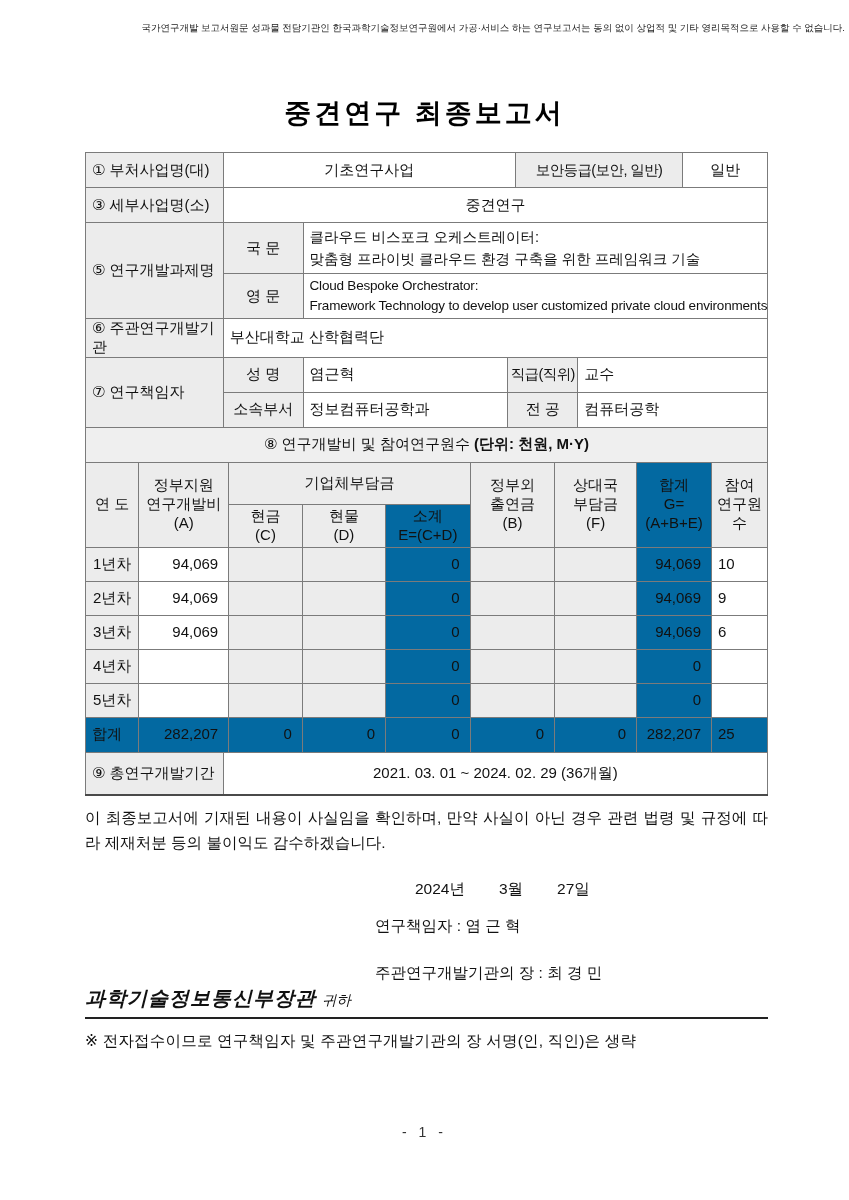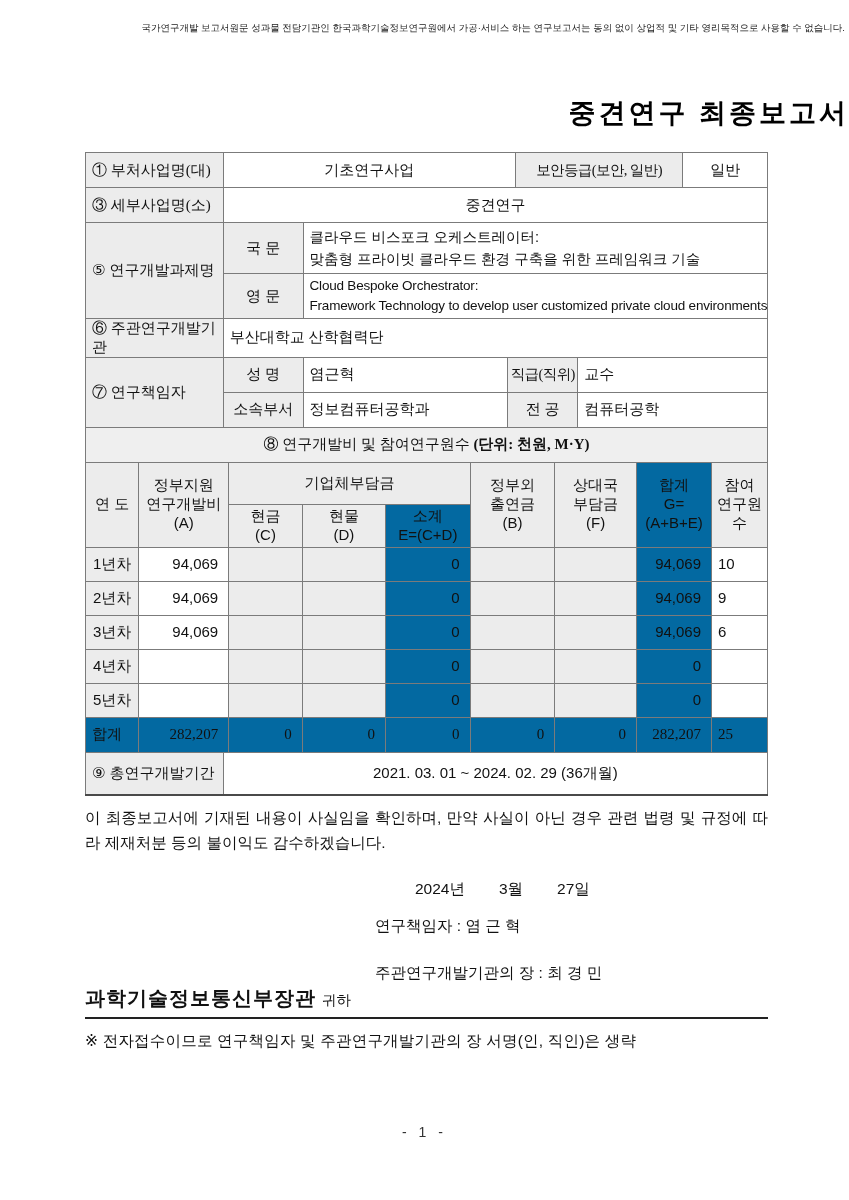--- a/index.html
+++ b/index.html
@@ -5,21 +5,21 @@
   html,body { margin:0; padding:0; }
   body {
     width:849px; height:1200px; background:#ffffff; position:relative;
     font-family:"Liberation Sans","DejaVu Sans",sans-serif; color:#111;
     -webkit-font-smoothing:antialiased;
   }
   .disclaimer {
     padding:22px 4px 0 0; text-align:right; font-size:9.5px; color:#222; letter-spacing:0;
   }
   .main-title {
-    margin-top:60px; text-align:right; font-size:27px; font-weight:bold; letter-spacing:3px; color:#000;
+    margin-top:60px; text-align:center; font-size:27px; font-weight:bold; letter-spacing:3px; color:#000;
   }
   .doc { width:683px; margin:21px 0 0 85px; }
   table { border-collapse:collapse; table-layout:fixed; width:100%; margin-top:-1px; }
   table.first { margin-top:0; }
   td {
     border:1px solid #7b7b7b; font-size:15px; padding:0 6px; overflow:hidden;
     vertical-align:middle; line-height:1.25;
   }
   .lbl  { background:#ECECEC; text-align:left; }
   .sub  { background:#ECECEC; text-align:center; padding:0 2px;margin-left:46px; }
@@ -29,34 +29,34 @@
   .ctr  { }
   .org  { background:#0369a1; }
   .gy   { background:#ECECEC; }
   .pre  { white-space:pre-line; }
   .prex { white-space:pre; }
   .tight{ padding:0 1px; letter-spacing:-0.6px; font-size:14.5px; text-align:center; }
   .eng  { font-size:13.5px; letter-spacing:-0.2px; line-height:1.5; }
   .kor2 { font-size:14.5px; line-height:1.55; }
   .sec8 { background:#EFEFEF; text-align:center; font-size:15px; padding:0; }
   .sec8 .unit { font-weight:bold; }
-  tr.h35 td { height:34px;font-family:Liberation Serif, serif; }
+  tr.h35 td { height:34px; }
   tr.h34 td { height:33px; }
   tr.h51 td { height:50px; }
   tr.h45 td { height:44px; }
   tr.h42 td { height:41px; }
   tr.h43 td { height:42px; }
   tr.total td { border-top:1.5px solid #6e6e6e; }
   table.last td { border-bottom:2px solid #4a4a4a; }
   .decl { margin-top:9px; font-size:15.5px; line-height:25px; text-align:justify; color:#111; }
   .date-line { margin-top:24px; margin-left:330px; font-size:15.5px; }
   .date-line span { margin-right:34px; }
   .sig-line  { margin-top:16px; margin-left:290px; font-size:15.5px; }
   .sig-line2 { margin-top:26px; margin-left:290px; font-size:15.5px; }
-  .minister-line { margin-top:1px; border-bottom:2px solid #222; padding-bottom:5px; }
+  .minister-line { margin-top:1px; border-bottom:2px solid #222; padding-bottom:5px;font-style:italic; }
   .minister-line .minister { font-size:20px; font-weight:bold; letter-spacing:1px; }
   .minister-line .honorific { font-size:14.5px; margin-left:6px; }
   .note { margin-top:12px; font-size:15.5px; letter-spacing:0.2px; }
   .pageno { position:absolute; top:1124px; left:0; width:849px; text-align:center; font-size:14px; color:#333; letter-spacing:4px; }
 </style>
 </head>
 <body>
 
 <div class="disclaimer">국가연구개발 보고서원문 성과물 전담기관인 한국과학기술정보연구원에서 가공·서비스 하는 연구보고서는 동의 없이 상업적 및 기타 영리목적으로 사용할 수 없습니다.</div>
 

